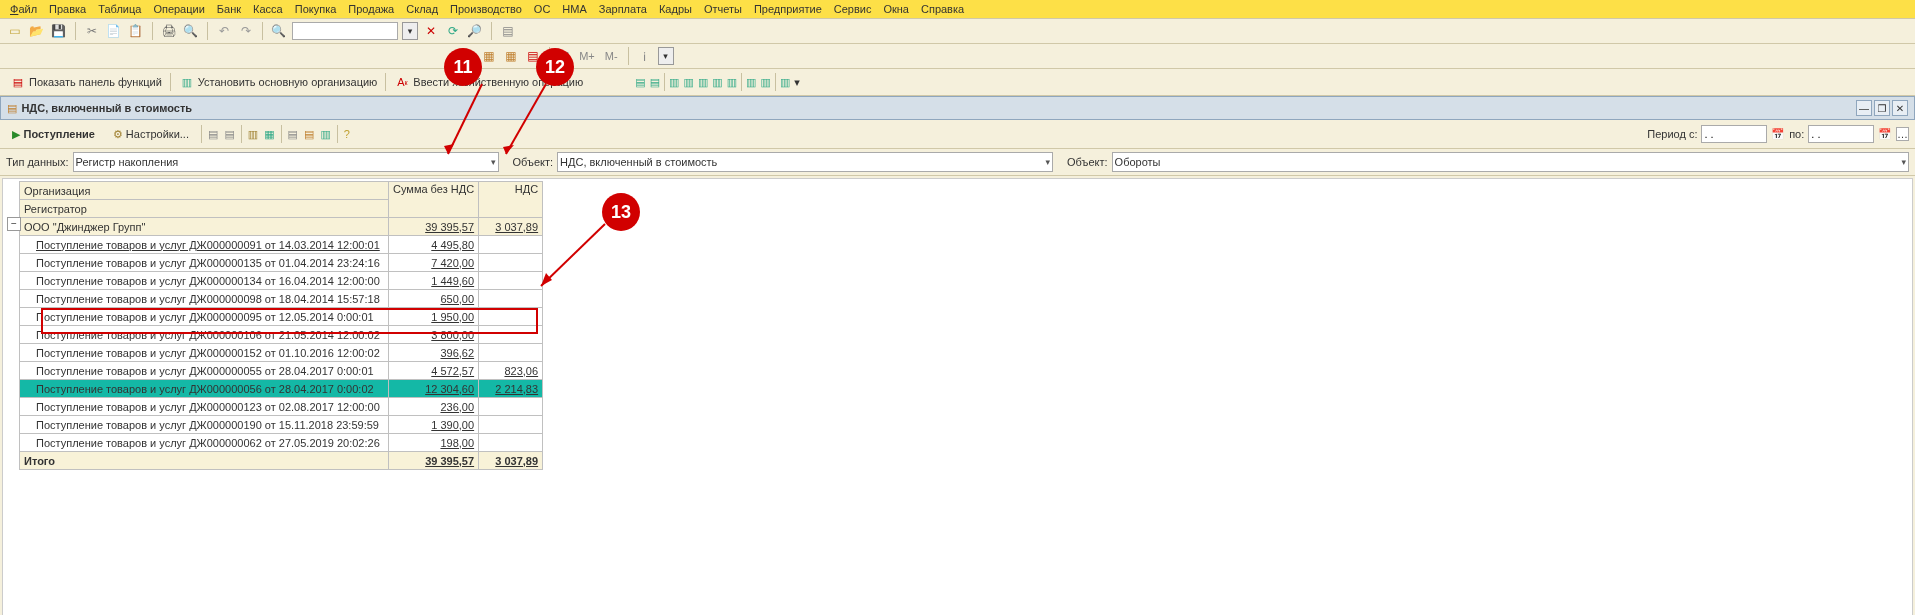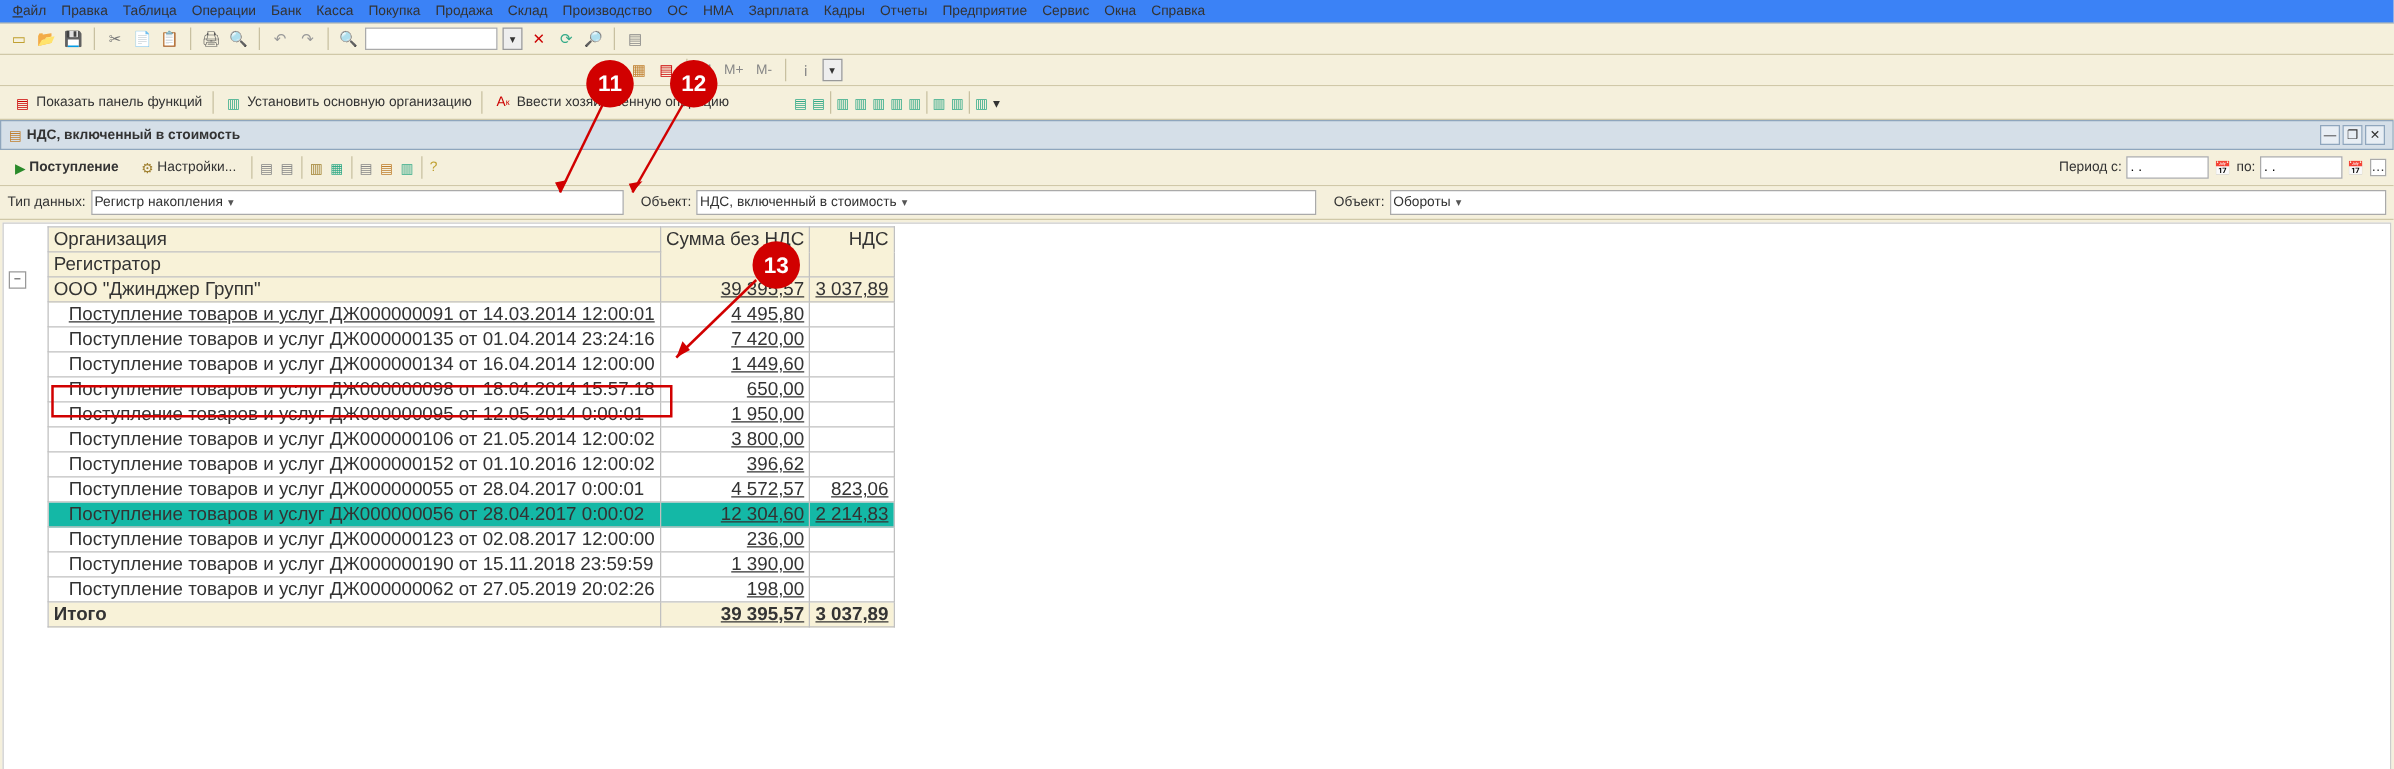--- a/index.html
+++ b/index.html
@@ -8,21 +8,21 @@
   font-family: Arial, sans-serif;
   font-size: 11px;
   background: #f5f0dc;
   color: #333;
   width: 1915px;
 }
 .menubar {
   display: flex;
   gap: 12px;
   padding: 3px 10px;
-  background: #3b82f6;
+  background: #fde047;
   border-bottom: 1px solid #d0c8a8;
 }
 .menubar span { cursor: pointer; }
 .menubar span u { text-decoration: underline; }
 .toolbar {
   display: flex;
   align-items: center;
   gap: 4px;
   padding: 3px 6px;
   background: #f5f0dc;
@@ -154,42 +154,44 @@
   height: 18px;
   border: 1px solid #aaa;
   background: #fff;
   font-size: 11px;
   padding: 0 2px;
   display: inline-flex;
   align-items: center;
 }
 .filter-bar .combo {
   position: relative;
+  justify-content: space-between;
+  gap: 36px;
 }
 .filter-bar .combo .cv {
   overflow: hidden;
   white-space: nowrap;
 }
 .filter-bar .combo .carrow {
   font-size: 9px;
   color: #555;
   margin-left: 4px;
 }
 .report-area {
   position: relative;
   background: #fff;
   border: 1px solid #ccc;
   margin: 2px;
   height: 460px;
   overflow: auto;
 }
 .report-table {
   border-collapse: collapse;
-  font-size: 15px;
-  margin-left: 35px;
+  font-size: 11px;
+  margin-left: 16px;
   margin-top: 2px;
 }
 .report-table th, .report-table td {
   border: 1px solid #c0c0c0;
   padding: 1px 4px;
   height: 15px;
   white-space: nowrap;
 }
 .report-table th {
   background: #f8f2d8;
@@ -499,21 +501,21 @@
         <td class="num">39 395,57</td>
         <td class="num">3 037,89</td>
       </tr>
     </tfoot>
   </table>
 
   <div class="highlight-box-red" style="left:38px; top:129px; width:497px; height:26px;"></div>
 
 </div>
 
-<div class="callout" style="left:469px; top:48px;">11</div>
+<div class="callout" style="left:444px; top:48px;">11</div>
 <svg class="callout-line" style="left:440px; top:78px; width:60px; height:82px;">
   <line x1="42" y1="6" x2="8" y2="76" stroke="#d10000" stroke-width="2"></line>
   <polygon points="8,76 14,66 4,68" fill="#d10000"></polygon>
 </svg>
 
 <div class="callout" style="left:536px; top:48px;">12</div>
 <svg class="callout-line" style="left:498px; top:78px; width:60px; height:82px;">
   <line x1="48" y1="6" x2="8" y2="76" stroke="#d10000" stroke-width="2"></line>
   <polygon points="8,76 16,67 5,69" fill="#d10000"></polygon>
 </svg>

